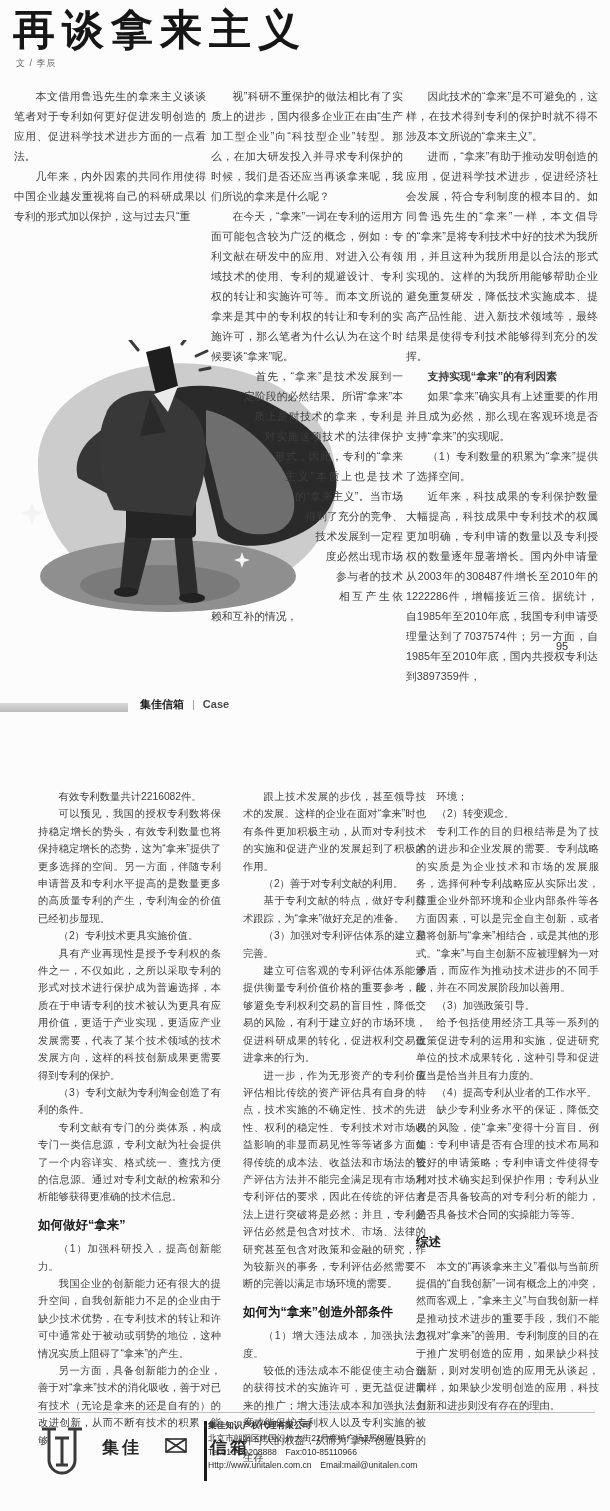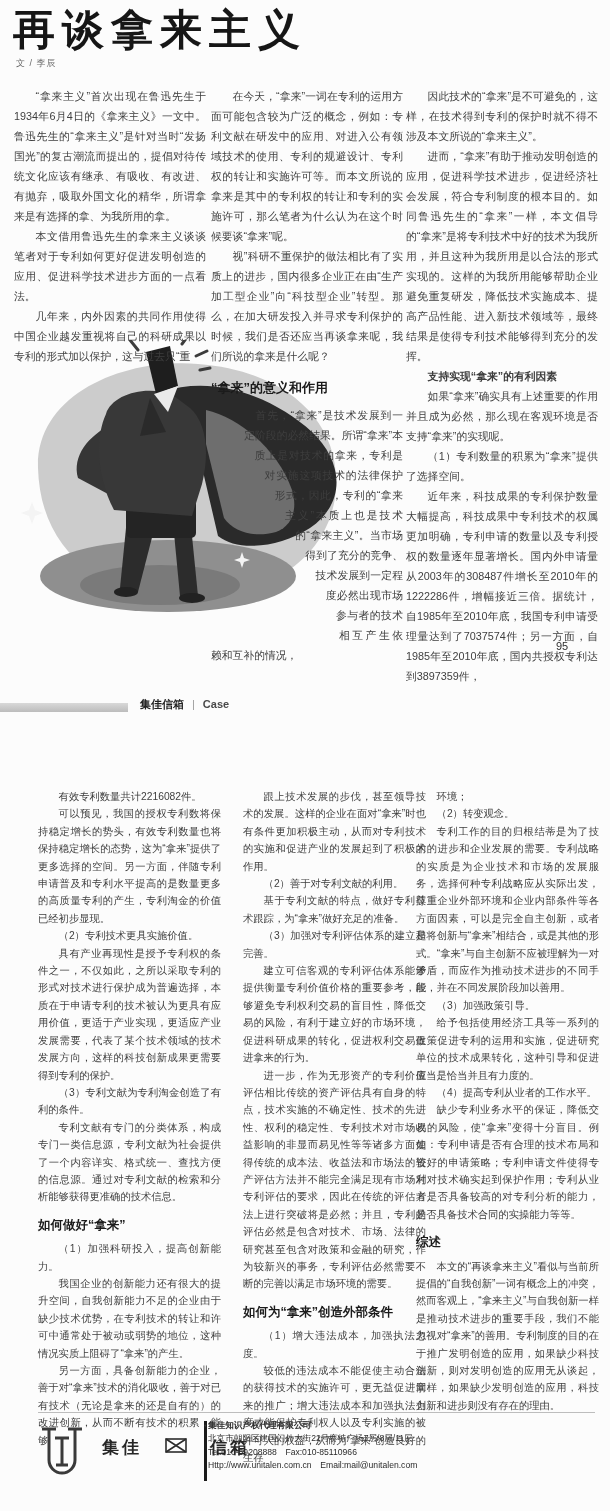--- a/index.html
+++ b/index.html
@@ -46,29 +46,27 @@
   #footer-contact{left:208px;top:1419px;font-size:8.6px;line-height:13.4px;color:#2b2b2b;white-space:nowrap;}
   #footer-contact .co{font-weight:bold;}
 </style>
 </head>
 <body>
 
 <div class="abs" id="p1-title">再谈拿来主义</div>
 <div class="abs" id="byline">文 / 李辰</div>
 
 <div class="col p1col" id="p1c1">
-  <p class="para">“拿来主义”首次出现在鲁迅先生于1934年6月4日的《拿来主义》一文中。鲁迅先生的“拿来主义”是针对当时“发扬国光”的复古潮流而提出的，提倡对待传统文化应该有继承、有吸收、有改进、有抛弃，吸取外国文化的精华，所谓拿来是有选择的拿、为我所用的拿。</p>
   <p class="para">本文借用鲁迅先生的拿来主义谈谈笔者对于专利如何更好促进发明创造的应用、促进科学技术进步方面的一点看法。</p>
   <p class="para">几年来，内外因素的共同作用使得中国企业越发重视将自己的科研成果以专利的形式加以保护，这与过去只“重</p>
 </div>
 
 <div class="col p1col" id="p1c2">
+  <p class="para">视”科研不重保护的做法相比有了实质上的进步，国内很多企业正在由“生产加工型企业”向“科技型企业”转型。那么，在加大研发投入并寻求专利保护的时候，我们是否还应当再谈拿来呢，我们所说的拿来是什么呢？</p>
   <p class="para">在今天，“拿来”一词在专利的运用方面可能包含较为广泛的概念，例如：专利文献在研发中的应用、对进入公有领域技术的使用、专利的规避设计、专利权的转让和实施许可等。而本文所说的拿来是其中的专利权的转让和专利的实施许可，那么笔者为什么认为在这个时候要谈“拿来”呢。</p>
-  <p class="para">视”科研不重保护的做法相比有了实质上的进步，国内很多企业正在由“生产加工型企业”向“科技型企业”转型。那么，在加大研发投入并寻求专利保护的时候，我们是否还应当再谈拿来呢，我们所说的拿来是什么呢？</p>
-  <h2 class="section-heading">“拿来”的意义和作用</h2>
   <p class="para"><span class="wrap-spacer"></span><span>首先，“拿来”是技术发展到一定阶段的必然结果。所谓“拿来”本质上是对技术的拿来，专利是对实施这项技术的法律保护形式，因此，专利的“拿来主义”本质上也是技术的“拿来主义”。当市场得到了充分的竞争、技术发展到一定程度必然出现市场参与者的技术相互产生依赖和互补的情况，</span></p>
 </div>
 
 <div class="col p1col" id="p1c3">
   <p class="para">因此技术的“拿来”是不可避免的，这样，在技术得到专利的保护时就不得不涉及本文所说的“拿来主义”。</p>
   <p class="para">进而，“拿来”有助于推动发明创造的应用，促进科学技术进步，促进经济社会发展，符合专利制度的根本目的。如同鲁迅先生的“拿来”一样，本文倡导的“拿来”是将专利技术中好的技术为我所用，并且这种为我所用是以合法的形式实现的。这样的为我所用能够帮助企业避免重复研发，降低技术实施成本、提高产品性能、进入新技术领域等，最终结果是使得专利技术能够得到充分的发挥。</p>
   <p class="para lead">支持实现“拿来”的有利因素</p>
   <p class="para">如果“拿来”确实具有上述重要的作用并且成为必然，那么现在客观环境是否支持“拿来”的实现呢。</p>
   <p class="para">（1）专利数量的积累为“拿来”提供了选择空间。</p>
   <p class="para">近年来，科技成果的专利保护数量大幅提高，科技成果中专利技术的权属更加明确，专利申请的数量以及专利授权的数量逐年显著增长。国内外申请量从2003年的308487件增长至2010年的1222286件，增幅接近三倍。据统计，自1985年至2010年底，我国专利申请受理量达到了7037574件；另一方面，自1985年至2010年底，国内共授权专利达到3897359件，</p>

